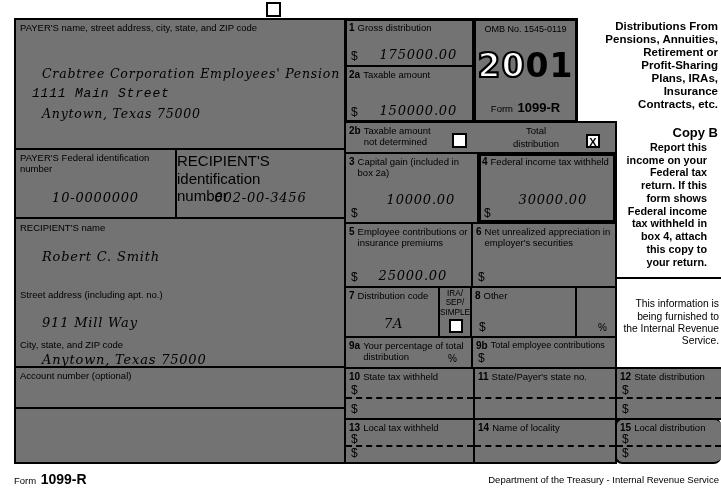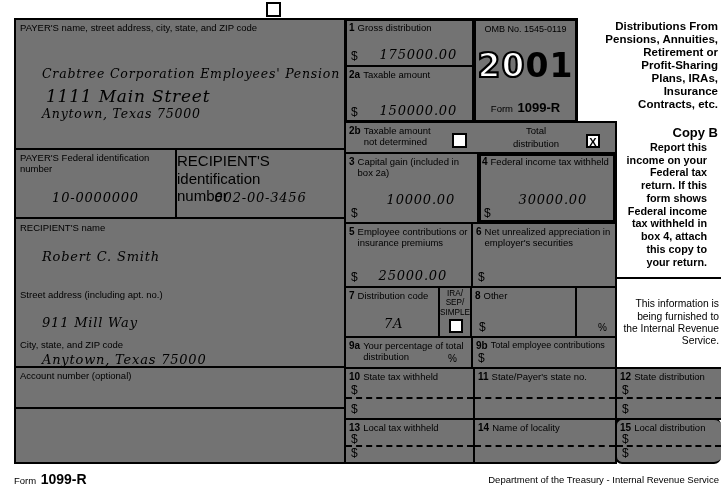--- a/index.html
+++ b/index.html
@@ -30,21 +30,21 @@
 <body>
 
 <div class="form">
 
   <div class="cb" style="left:266px;top:2px;"></div>
   <div class="noborder" style="left:287px;top:18px;font-size:12.5px;font-style:italic;">CORRECTED (if checked)</div>
 
   <div class="cell" style="left:14px;top:18px;width:332px;height:132px;">
     <div class="noborder" style="left:4px;top:2px;font-size:9.5px;">PAYER'S name, street address, city, state, and ZIP code</div>
     <div class="hw" style="position:absolute;left:26px;top:46px;font-size:12.5px;">Crabtree Corporation Employees' Pension Plan</div>
-    <div class="hw" style="position:absolute;left:30px;top:66px;font-size:17px;">1111 Main Street</div>
+    <div class="hw" style="position:absolute;left:16px;top:66px;font-size:13px;font-family:Liberation Mono, monospace;">1111 Main Street</div>
     <div class="hw" style="position:absolute;left:26px;top:86px;font-size:12.5px;">Anytown, Texas 75000</div>
   </div>
 
   <div class="cell" style="left:14px;top:148px;width:163px;height:71px;">
     <div class="noborder" style="left:4px;top:2px;right:4px;font-size:9.5px;line-height:1.18;">PAYER'S Federal identification number</div>
     <div class="hw" style="position:absolute;left:0;right:0;top:40px;text-align:center;">10-0000000</div>
   </div>
 
   <div class="cell" style="left:175px;top:148px;width:171px;height:71px;">
     <div class="noborder" style="left:0;top:2px;right:30px;font-size:15px;line-height:1.18;">RECIPIENT'S identification number</div>

